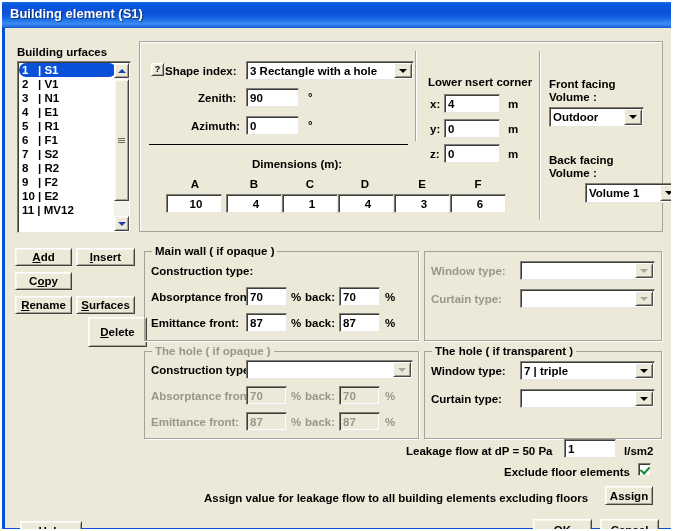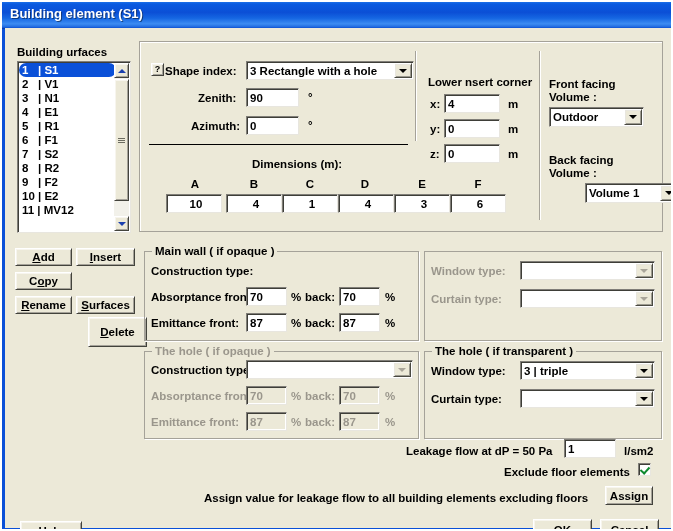--- a/index.html
+++ b/index.html
@@ -410,21 +410,21 @@
       <div class="ab lbl dim" style="left:160px; top:64px;">back:</div>
       <div class="ab field ro" style="left:194px; top:60px; width:41px; height:19px;">87</div>
       <div class="ab lbl dim" style="left:240px; top:64px;">%</div>
     </div>
 
     <div class="ab grp" style="left:418px; top:322px; width:238px; height:88px;">
       <span class="cap">The hole ( if transparent )</span>
 
       <div class="ab lbl" style="left:6px; top:13px;">Window type:</div>
       <div class="ab combo" style="left:95px; top:9px; width:135px; height:19px;">
-        <span class="txt">3  | triple</span>
+        <span class="txt">7  | triple</span>
         <span class="btn">
           <i class="arrow"></i>
         </span>
       </div>
 
       <div class="ab lbl" style="left:6px; top:41px;">Curtain type:</div>
       <div class="ab combo" style="left:95px; top:37px; width:135px; height:19px;">
         <span class="txt"></span>
         <span class="btn">
           <i class="arrow"></i>

